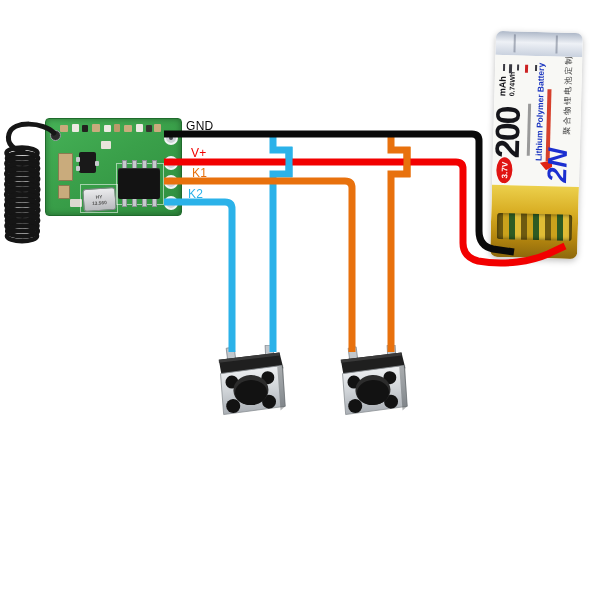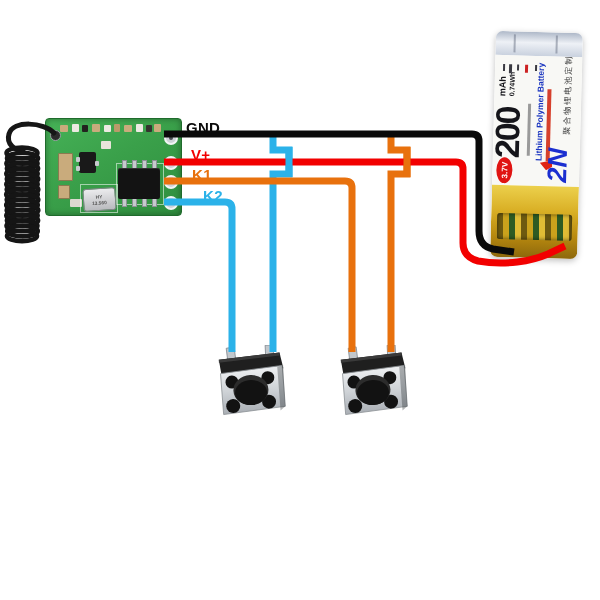--- a/index.html
+++ b/index.html
@@ -15,21 +15,21 @@
   .pad i{position:absolute;left:3px;top:3px;width:4px;height:4px;border-radius:50%;background:#4a4f55;}
   .ic{position:absolute;left:72px;top:49px;width:42px;height:31px;background:#131313;border-radius:2px;
       box-shadow:inset 0 1px 1px rgba(255,255,255,.15);}
   .pin{position:absolute;width:5px;height:9px;background:#c6cacd;border:1px solid #8d9296;box-sizing:border-box;}
   .xtal{position:absolute;left:37px;top:69px;width:31px;height:21px;border-radius:4px;
         background:linear-gradient(180deg,#ececee,#b9babe);border:1px solid #85868b;
         transform:rotate(-4deg);display:flex;flex-direction:column;align-items:center;justify-content:center;}
   .xtal span{font-size:6px;line-height:6px;color:#555;transform:scale(.8);font-weight:bold;}
   .silk{position:absolute;border:1px solid rgba(255,255,255,.55);}
   
-  .wlabel{position:absolute;font-weight:bold;font-size:15px;letter-spacing:.3px;z-index:6;}
+  .wlabel{position:absolute;font-weight:normal;font-size:12px;letter-spacing:.3px;z-index:6;}
   .c-gnd{color:#0a0a0a}.c-v{color:#f20000}.c-k1{color:#e8710d}.c-k2{color:#2bb2e9}
   
   .battery{position:absolute;left:496px;top:32px;width:87px;height:226px;z-index:1;
            transform:rotate(1.5deg);transform-origin:50% 0;border-radius:7px;overflow:hidden;
            box-shadow:0 2px 6px rgba(0,0,0,.25);}
   .bat-crimp{position:absolute;left:0;top:0;width:100%;height:24px;
              background:linear-gradient(180deg,#aeb8c8,#eef1f6 45%,#c9d1de);}
   .bat-crimp i{position:absolute;top:3px;width:2px;height:18px;background:rgba(90,100,120,.45);}
   .bat-label{position:absolute;left:0;top:24px;width:87px;height:130px;background:#f8f8f5;}
   .bat-rot{position:absolute;left:0;top:0;width:130px;height:87px;
@@ -235,15 +235,15 @@
     <path d="M 407,147 L 407,177" fill="none" stroke="#e8710d" stroke-width="7"></path>
 
     <path d="M 164,181 L 345,181 Q 352,181 352,188 L 352,352" fill="none" stroke="#e8710d" stroke-width="7"></path>
 
     <path d="M 164,202 L 225,202 Q 232,202 232,209 L 232,352" fill="none" stroke="#2bb2e9" stroke-width="7"></path>
   </svg>
 
   <span class="wlabel c-gnd" style="left:186px;top:119px">GND</span>
   <span class="wlabel c-v" style="left:191px;top:146px">V+</span>
   <span class="wlabel c-k1" style="left:192px;top:166px">K1</span>
-  <span class="wlabel c-k2" style="left:203px;top:187px">K2</span>
+  <span class="wlabel c-k2" style="left:188px;top:187px">K2</span>
 
 </div>
 
 </body></html>

